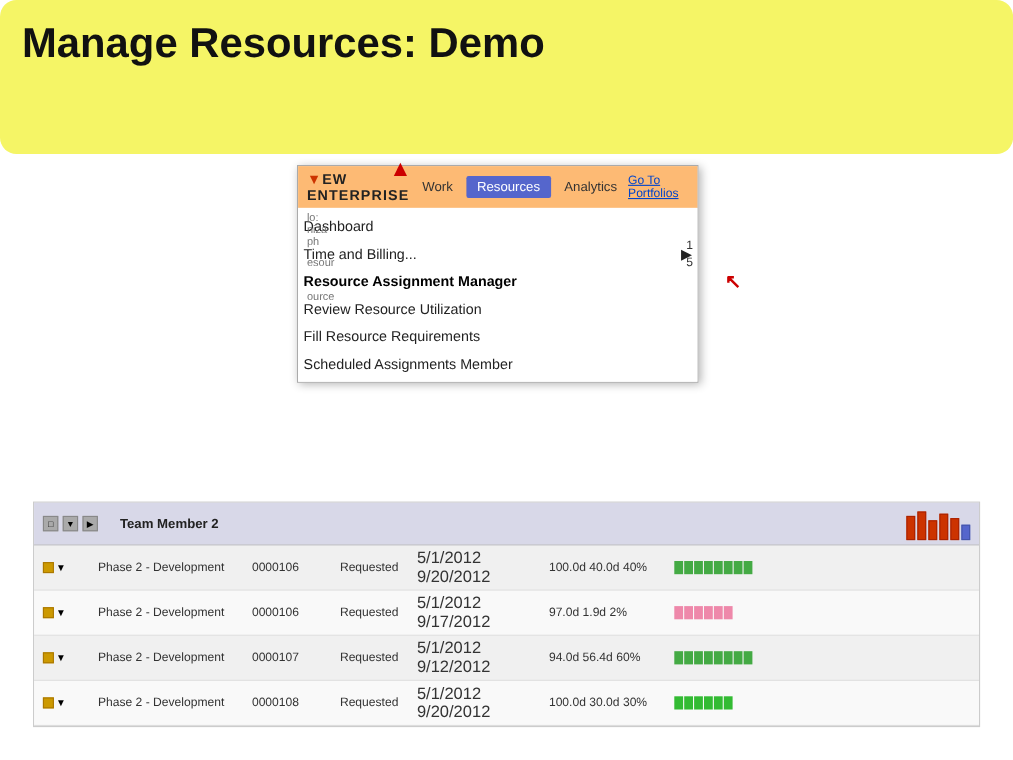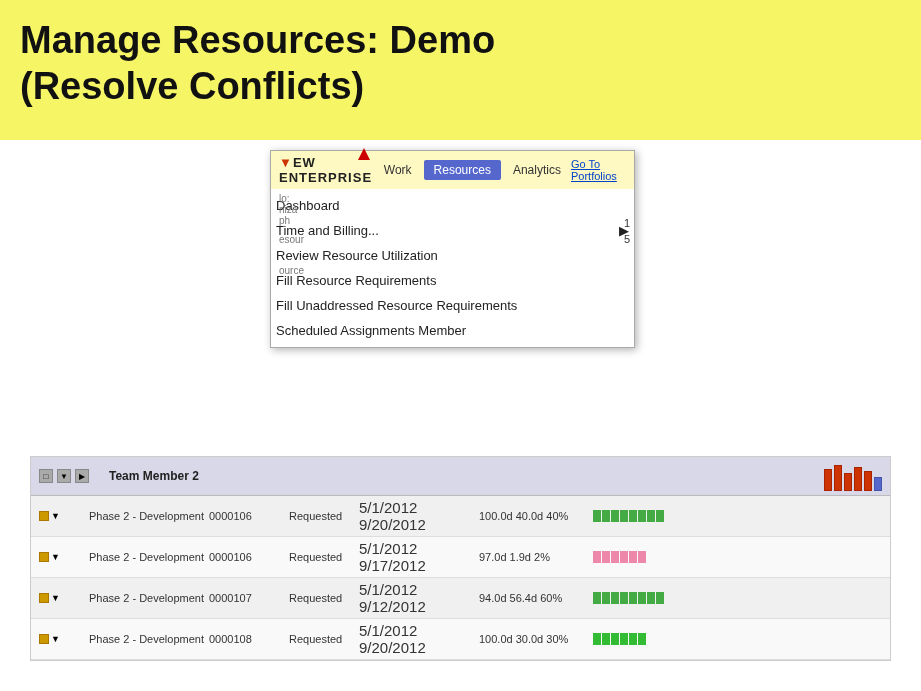--- a/index.html
+++ b/index.html
@@ -9,20 +9,21 @@
       background: #ffffff;
       font-family: Arial, sans-serif;
       overflow: hidden;
     }
 
     
     .header {
       background: #f5f566;
       padding: 18px 20px 14px 20px;
       min-height: 140px;
+      border-radius: 15px;
     }
     .header h1 {
       font-size: 38px;
       font-weight: bold;
       color: #111;
       line-height: 1.2;
     }
 
     
     .dropdown-panel {
@@ -31,21 +32,21 @@
       top: 10px;
       width: 365px;
       background: #fff;
       border: 1px solid #aaa;
       box-shadow: 2px 2px 8px rgba(0,0,0,0.3);
       z-index: 10;
     }
 
     
     .nav-bar {
-      background: #fef9c3;
+      background: #fdba74;
       display: flex;
       align-items: center;
       justify-content: space-between;
       padding: 4px 8px;
     }
     .nav-bar-left {
       display: flex;
       align-items: center;
       gap: 4px;
     }
@@ -192,21 +193,21 @@
       background: #cc9900;
       border: 1px solid #aa7700;
       flex-shrink: 0;
     }
     .row-icon.small {
       width: 10px;
       height: 10px;
     }
 
     .phase-col {
-      width: 120px;
+      width: 140px;
       flex-shrink: 0;
       color: #333;
       font-size: 11px;
     }
     .id-col {
       width: 80px;
       flex-shrink: 0;
       color: #333;
       font-size: 11px;
     }
@@ -265,21 +266,20 @@
     }
   </style>
 </head>
 <body>
 
 <div class="outer">
 
   <div class="header">
     <h1>
       <span>Manage Resources: Demo</span><br>
-      <span>(Resolve Conflicts)</span>
     </h1>
   </div>
 
   <div class="middle-section">
 
     <div class="cursor-indicator"></div>
 
     <div class="dropdown-panel">
 
       <div class="nav-bar">
@@ -309,28 +309,30 @@
         <div style="position:absolute; right:4px; top:44px; color:#333; font-size:11px; z-index:1;">5</div>
 
         <div class="menu-items">
           <div class="menu-item">
             <span>Dashboard</span>
           </div>
           <div class="menu-item" style="display:flex;justify-content:space-between;">
             <span>Time and Billing...</span>
             <span>▶</span>
           </div>
+          <div class="menu-item highlighted" style="position:relative;">
+            <span>Resource Assignment Manager</span>
+            
+            <span style="position:absolute; right:-40px; top:50%; transform:translateY(-50%); color:#cc0000; font-size:18px;">↖</span>
+          </div>
           <div class="menu-item">
             <span>Review Resource Utilization</span>
           </div>
           <div class="menu-item">
             <span>Fill Resource Requirements</span>
-          </div>
-          <div class="menu-item">
-            <span>Fill Unaddressed Resource Requirements</span>
           </div>
           <div class="menu-item">
             <span>Scheduled Assignments Member</span>
           </div>
         </div>
       </div>
     </div>
   </div>
 
   <div class="bottom-section">

